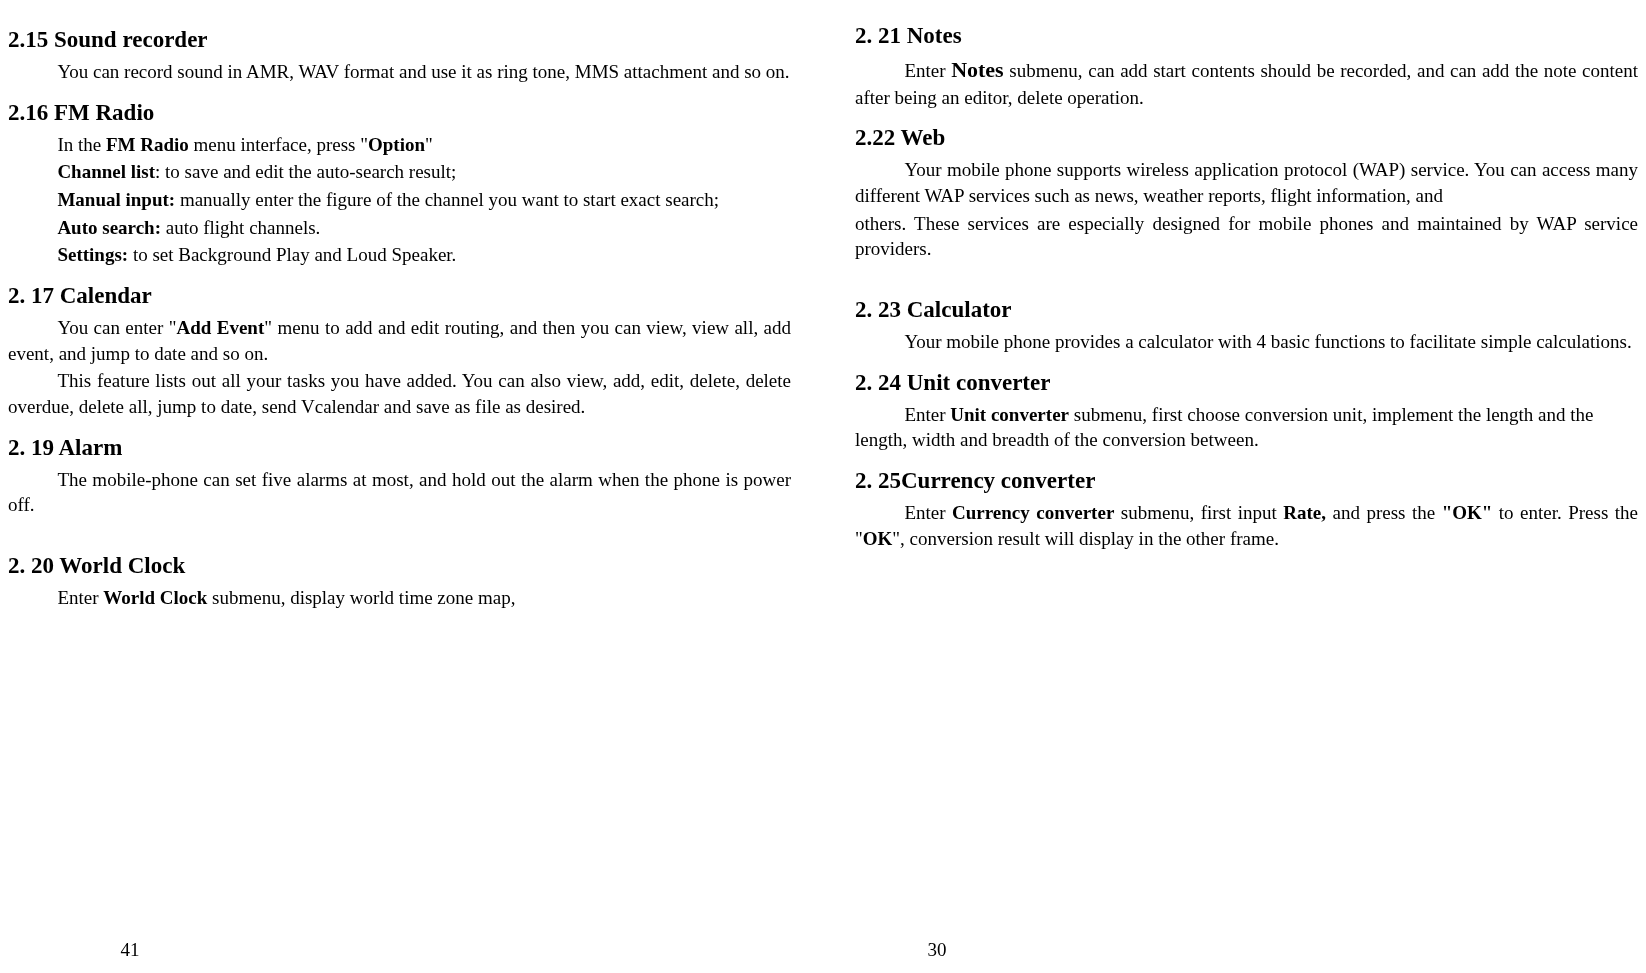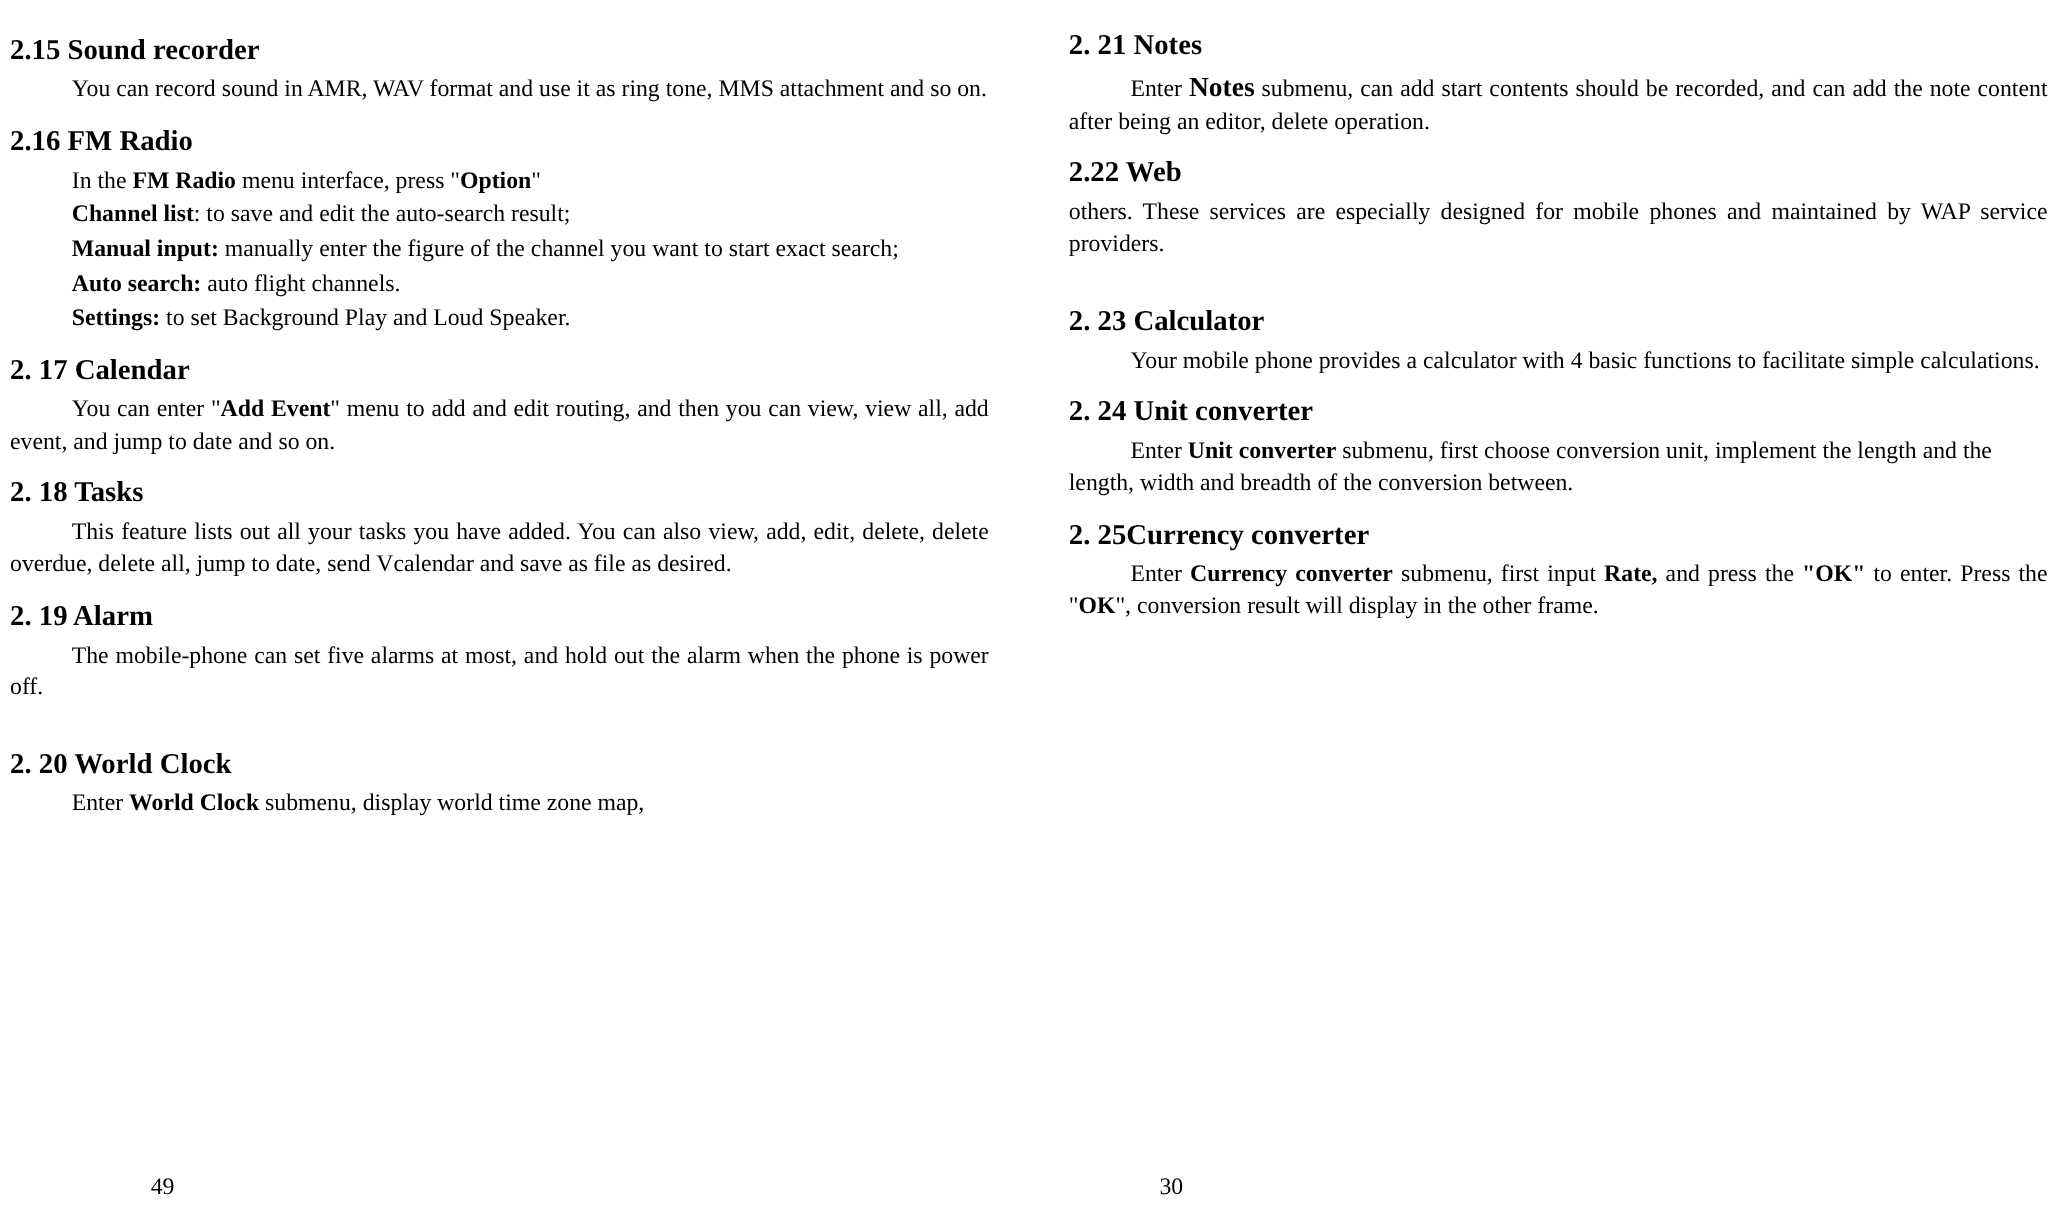--- a/index.html
+++ b/index.html
@@ -67,39 +67,39 @@
   <div class="h2">2.16 FM Radio</div>
   <p class="p"><span> In the </span><span class="b">FM Radio</span><span> menu interface, press "</span><span class="b">Option</span><span>"</span></p>
   <p class="p"><span class="b">Channel list</span><span>: to save and edit the auto-search result;</span></p>
   <p class="p"><span class="b">Manual input:</span><span> manually enter the figure of the channel you want to start exact search;</span></p>
   <p class="p"><span class="b">Auto search:</span><span> auto flight channels.</span></p>
   <p class="p"><span class="b">Settings:</span><span> to set Background Play and Loud Speaker.</span></p>
 
   <div class="h2">2. 17 Calendar</div>
   <p class="p"><span>You can enter "</span><span class="b">Add Event</span><span>" menu to add and edit routing, and then you can view, view all, add event, and jump to date and so on.</span></p>
 
-  <div class="h2">2. 18 Tasks</div>
   <p class="p">This feature lists out all your tasks you have added. You can also view, add, edit, delete, delete overdue, delete all, jump to date, send Vcalendar and save as file as desired.</p>
 
   <div class="h2">2. 19 Alarm</div>
   <p class="p">The mobile-phone can set five alarms at most, and hold out the alarm when the phone is power off.</p>
 
   <div class="spacer"></div>
   <div class="h2">2. 20 World Clock</div>
   <p class="p"><span>Enter </span><span class="b">World Clock</span><span> submenu, display world time zone map,</span></p>
 
-  <div class="page-num left">49</div>
+  <div class="page-num left">41</div>
 </div>
 
 <div class="page page-right">
 
   <div class="h2">2. 21 Notes</div>
   <p class="p"><span>Enter </span><span class="b" style="font-size:22px">Notes</span><span> submenu, can add start contents should be recorded, and can add the note content after being an editor, delete operation.</span></p>
 
   <div class="h2">2.22 Web</div>
+  <p class="p">Your mobile phone supports wireless application protocol (WAP) service. You can access many different WAP services such as news, weather reports, flight information, and</p>
   <p class="p no-indent">others. These services are especially designed for mobile phones and maintained by WAP service providers.</p>
 
   <div class="spacer"></div>
   <div class="h2">2. 23 Calculator</div>
   <p class="p">Your mobile phone provides a calculator with 4 basic functions to facilitate simple calculations.</p>
 
   <div class="h2">2. 24 Unit converter</div>
   <p class="p" style="text-align:left"><span>Enter </span><span class="b">Unit converter</span><span> submenu, first choose conversion unit, implement the length and the length, width and breadth of the conversion between.</span></p>
 
   <div class="h2">2. 25Currency converter</div>

